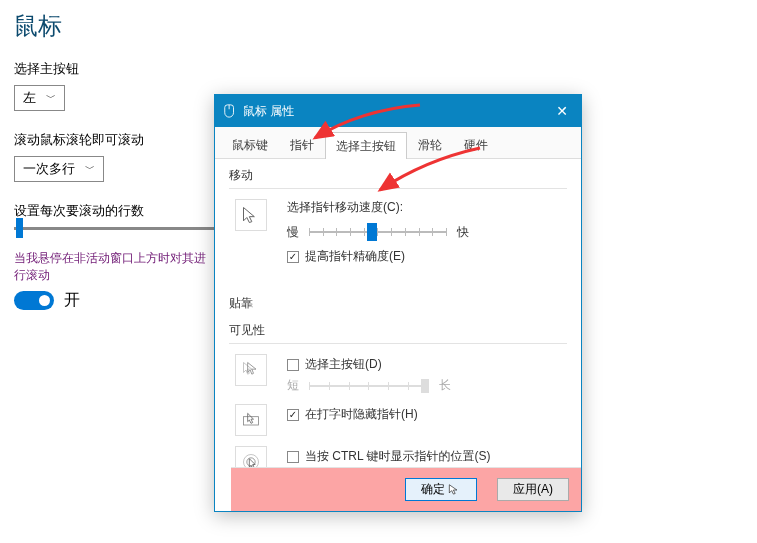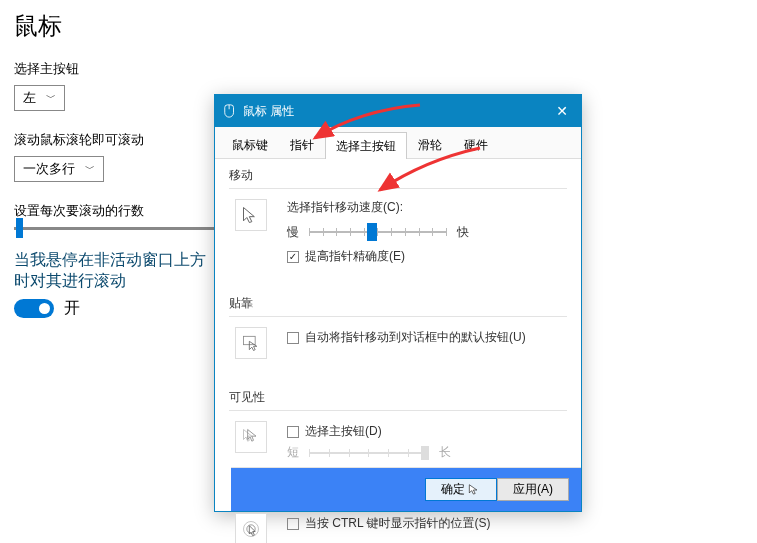--- a/index.html
+++ b/index.html
@@ -1,36 +1,36 @@
 <!DOCTYPE html>
 <html><head>
 <meta charset="utf-8">
 <style>
 *{box-sizing:border-box;margin:0;padding:0;font-family:"Microsoft YaHei","Segoe UI",sans-serif}
 body{background:#fff;width:757px;height:543px;position:relative;overflow:hidden}
 .settings-panel{padding:10px 14px;width:230px}
-.settings-title{font-size:24px;font-weight:400;color:#000000;margin-bottom:18px}
+.settings-title{font-size:24px;font-weight:400;color:#0c4a6e;margin-bottom:18px}
 .setting-group{margin-bottom:20px}
 .setting-label{font-size:13px;color:#000;margin-bottom:7px}
 .select-box{border:1.5px solid #888;padding:3px 8px;font-size:13px;display:inline-flex;align-items:center;gap:10px;min-width:48px;background:#fff}
 .select-box.wider{min-width:85px}
 .chevron{font-size:10px;color:#333}
 .mini-slider-track{width:200px;height:3px;background:#888;position:relative;margin-top:4px}
 .mini-slider-thumb{width:7px;height:20px;background:#0078d4;position:absolute;top:-9px;left:2px}
-.setting-text{font-size:16px;color:#0c4a6e;margin-top:16px;margin-bottom:6px}
+.setting-text{font-size:12px;color:#701a75;margin-top:16px;margin-bottom:6px}
 .toggle-row{display:flex;align-items:center;gap:10px;margin-top:6px}
 .toggle{width:40px;height:19px;background:#0078d4;border-radius:10px;position:relative}
 .toggle-knob{width:11px;height:11px;background:#fff;border-radius:50%;position:absolute;top:4px;right:4px}
 .dialog{position:absolute;left:214px;top:94px;width:368px;height:418px;background:#fff;border:1px solid #0a84c1;box-shadow:0 4px 18px rgba(0,0,0,0.25)}
 .titlebar{height:32px;background:#0a84c1;color:#fff;display:flex;align-items:center;padding:0 8px;font-size:12px}
 .title-icon{width:14px;height:14px;margin-right:6px;display:inline-flex;align-items:center;justify-content:center}
 .titlebar-spacer{flex:1}
 .close-btn{width:38px;height:28px;display:flex;align-items:center;justify-content:center;margin:-0px -8px 0 0;font-size:14px}
 .tabs{display:flex;padding:4px 6px 0 6px;border-bottom:1px solid #ddd;background:#fafafa}
-.tab{font-size:12px;color:#000000;padding:5px 10px 4px;border:1px solid transparent;border-bottom:none;cursor:default}
+.tab{font-size:12px;color:#404040;padding:5px 10px 4px;border:1px solid transparent;border-bottom:none;cursor:default}
 .tab.active{background:#fff;border-color:#ccc;position:relative;top:1px}
 .body{padding:8px 14px 0 14px;font-size:12px;color:#333}
 .group{margin-bottom:10px}
 .group-title{font-size:12px;color:#333;margin-bottom:4px}
 .group-box{border-top:1px solid #e3e3e3;padding:10px 0 10px 6px}
 .row{display:flex;align-items:flex-start;gap:20px;margin-bottom:10px}
 .icon-box{width:32px;height:32px;border:1px solid #ddd;display:flex;align-items:center;justify-content:center;flex:0 0 32px;background:#fff}
 .icon-box svg{width:20px;height:20px}
 .col{flex:1}
 .speed-row{display:flex;align-items:center;gap:10px;margin-top:6px;margin-bottom:6px}
@@ -41,21 +41,21 @@
 .thumb{position:absolute;top:1px;left:58px;width:10px;height:18px;background:#0078d4}
 .chk-row{display:flex;align-items:center;gap:6px;margin-top:2px}
 .chk{width:12px;height:12px;border:1px solid #888;display:inline-flex;align-items:center;justify-content:center;font-size:10px;line-height:1}
 .chk.checked::after{content:"✓";color:#222;font-size:10px}
 .trail-row{display:flex;align-items:center;gap:10px;margin-top:4px;color:#aaa}
 .trail-track-wrap{position:relative;width:120px;height:16px}
 .trail-track{position:absolute;top:7px;left:0;right:0;height:2px;background:#ddd}
 .trail-ticks{position:absolute;top:4px;left:0;right:0;display:flex;justify-content:space-between}
 .trail-tick{width:1px;height:8px;background:#ddd}
 .trail-thumb{position:absolute;top:1px;right:0;width:8px;height:14px;background:#ddd}
-.footer{position:absolute;bottom:0;left:16px;right:0;height:44px;background:#3b82f6;display:flex;align-items:center;justify-content:flex-end;gap:0;padding:0 12px;border-top:1px solid #e3e3e3}
+.footer{position:absolute;bottom:0;left:16px;right:0;height:44px;background:#fca5a5;display:flex;align-items:center;justify-content:flex-end;gap:20px;padding:0 12px;border-top:1px solid #e3e3e3}
 .btn{min-width:72px;height:23px;border:1px solid #aaa;background:#e9e9e9;font-size:12px;display:flex;align-items:center;justify-content:center}
 .btn.primary{border-color:#0078d4;background:#e5f1fb}
 .arrow{position:absolute;pointer-events:none}
 </style>
 </head>
 <body>
 
 <div class="settings-panel">
   <div class="settings-title">鼠标</div>
 
@@ -151,36 +151,20 @@
               <span class="chk checked"></span>
               <span>提高指针精确度(E)</span>
             </div>
           </div>
         </div>
       </div>
     </div>
 
     <div class="group">
       <div class="group-title">贴靠</div>
-      <div class="group-box">
-        <div class="row">
-          <div class="icon-box">
-            <svg viewBox="0 0 24 24">
-                <rect x="3" y="4" width="14" height="10" fill="none" stroke="#888"></rect>
-                <path d="M10 10l0 10 3-3 2 4 2-1-2-4 4 0z" fill="none" stroke="#666"></path>
-              </svg>
-          </div>
-          <div class="col">
-            <div class="chk-row">
-              <span class="chk"></span>
-              <span>自动将指针移动到对话框中的默认按钮(U)</span>
-            </div>
-          </div>
-        </div>
-      </div>
     </div>
 
     <div class="group">
       <div class="group-title">可见性</div>
       <div class="group-box">
         <div class="row">
           <div class="icon-box">
             <svg viewBox="0 0 24 24">
                 <path d="M3 3l0 12 3-3 2 5 2-1-2-5 5 0z" fill="none" stroke="#bbb"></path>
                 <path d="M8 3l0 12 3-3 2 5 2-1-2-5 5 0z" fill="none" stroke="#888"></path>

